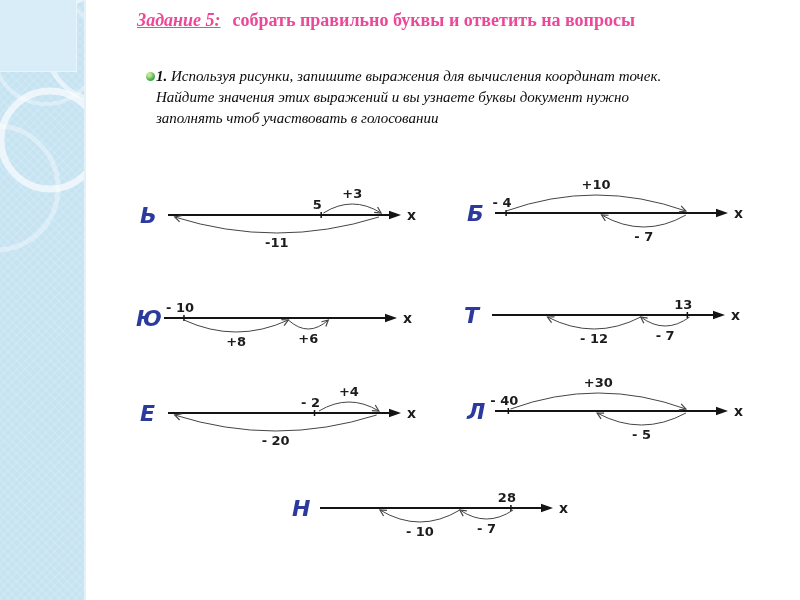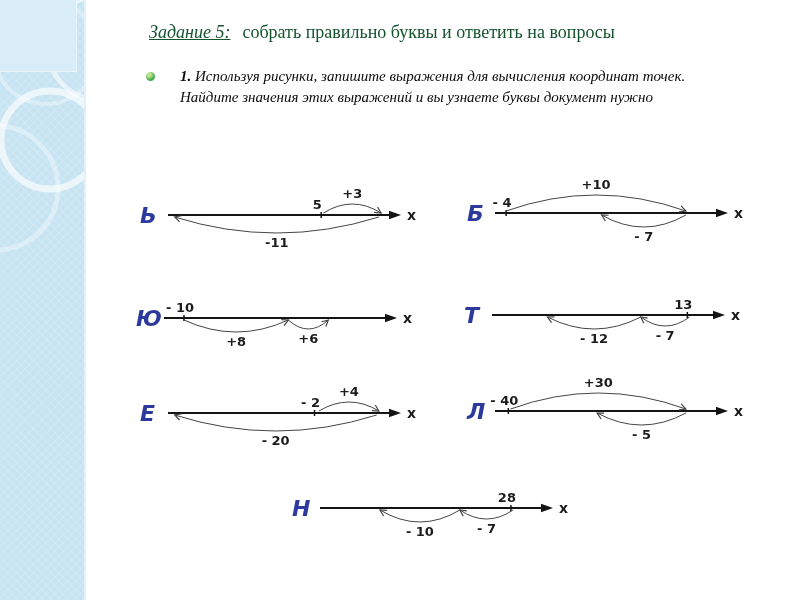--- a/index.html
+++ b/index.html
@@ -8,28 +8,28 @@
   
   .sidebar{position:absolute;left:0;top:0;width:84px;height:600px;background:#c6e3f2;
     background-image:
       repeating-linear-gradient(45deg, rgba(255,255,255,.10) 0 2px, rgba(0,0,0,0) 2px 6px),
       repeating-linear-gradient(-45deg, rgba(255,255,255,.10) 0 2px, rgba(0,0,0,0) 2px 6px);
     border-right:2px solid #e2f1fa;overflow:hidden;}
   .corner-square{position:absolute;left:0;top:0;width:76px;height:71px;background:#d9edf8;
     border-right:1px solid #eaf5fb;border-bottom:1px solid #eaf5fb;}
   .sidebar svg{position:absolute;left:0;top:0;}
   
-  .title{position:absolute;left:137px;top:10px;margin:12px;font-size:18px;font-weight:normal;
-    color:#14532d;white-space:nowrap;}
+  .title{position:absolute;left:137px;top:10px;margin:0;font-size:18px;font-weight:bold;
+    color:#ec4899;white-space:nowrap;}
   .title-task{font-style:italic;text-decoration:underline;margin-right:12px;}
   
   .instruction{position:absolute;left:146px;top:66px;width:620px;}
   .bullet{position:absolute;left:0;top:6px;width:9px;height:9px;border-radius:50%;
     background:radial-gradient(circle at 35% 30%, #bfe48b 0 20%, #3fa94d 65%);}
-  .instruction-text{margin-left:34px;font-style:italic;font-size:15px;line-height:21px;color:#0a0a0a;}
+  .instruction-text{margin-left:10px;font-style:italic;font-size:15px;line-height:21px;color:#0a0a0a;}
   .inum{font-weight:bold;}
   
   .diagram{position:absolute;width:310px;height:85px;}
   .dg0{left:128px;top:173px;} .dg1{left:455px;top:171px;}
   .dg2{left:124px;top:276px;} .dg3{left:452px;top:273px;}
   .dg4{left:128px;top:371px;} .dg5{left:455px;top:369px;}
   .dg6{left:280px;top:466px;}
   .diagram svg{display:block;}
   .diagram text{font-family:"DejaVu Sans",sans-serif;}
   .diagram text.num{font-size:13px;font-weight:bold;fill:#1c1c1c;}
@@ -51,20 +51,21 @@
     <div class="corner-square"></div>
   </div>
 
   <h1 class="title"><span class="title-task">Задание 5:</span><span>собрать правильно буквы и ответить на вопросы</span></h1>
 
   <div class="instruction">
     <span class="bullet"></span>
     <div class="instruction-text">
       <div><span class="inum">1.</span> <span>Используя рисунки, запишите выражения для вычисления координат точек.</span></div>
       <div>Найдите значения этих выражений и вы узнаете буквы документ нужно</div>
+      <div>заполнять чтоб участвовать в голосовании</div>
     </div>
   </div>
 
   <div class="diagram dg0">
       <svg viewBox="0 0 310 85" width="310" height="85">
         <text x="12" y="50" class="letter" fill="#2b3a9c">Ь</text>
         <line x1="40" y1="42" x2="264" y2="42" stroke="#141414" stroke-width="2"></line>
         <polygon points="273,42 261,37.8 261,46.2" fill="#141414"></polygon>
         <text x="279" y="47" class="axis">x</text>
         <line x1="193.17999999999998" y1="39" x2="193.17999999999998" y2="45" stroke="#141414" stroke-width="1.5"></line>

